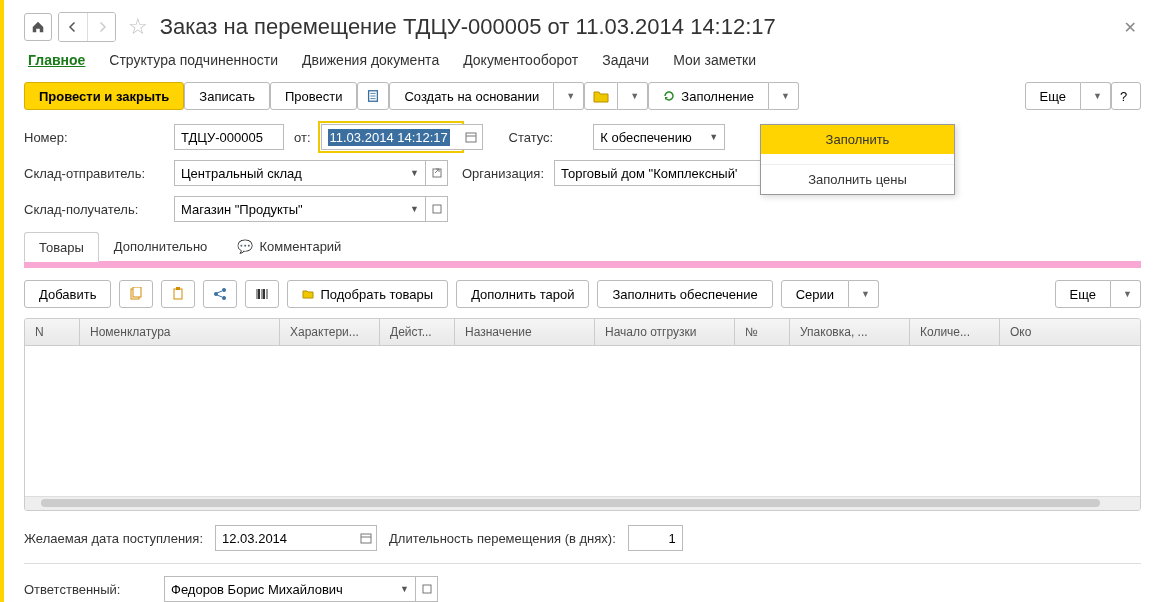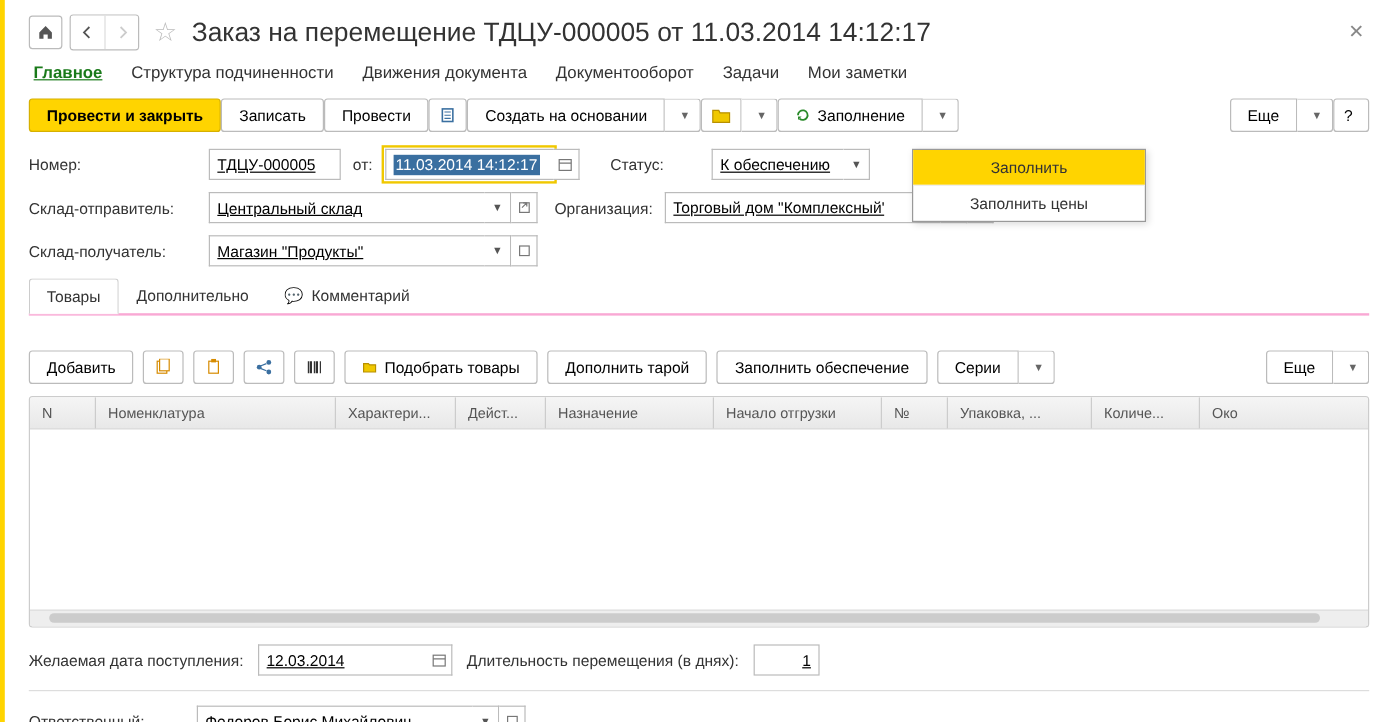--- a/index.html
+++ b/index.html
@@ -29,32 +29,32 @@
     .btn-group .btn { border-radius: 0; }
     .btn-group .btn:first-child { border-radius: 3px 0 0 3px; }
     .btn-group .btn:last-child { border-radius: 0 3px 3px 0; border-left: none; }
     .spacer { flex: 1; }
 
     .form-row { display: flex; align-items: center; gap: 10px; margin-bottom: 10px; }
     .label { color: #333; min-width: 140px; }
     .label.short { min-width: auto; }
     .field { height: 26px; border: 1px solid #bbb; padding: 0 6px; display: inline-flex; align-items: center; background: #fff; }
     .field.highlighted { outline: 2px solid #f0c800; outline-offset: 1px; }
-    .field input { border: none; outline: none; height: 100%; font-size: 13px; background: transparent; text-decoration: underline; }
+    .field input { border: none; outline: none; height: 100%; font-size: 13px; background: transparent; }
     .field .sel-text { background: #3a6fa0; color: #fff; padding: 1px 2px; }
     .field-btn { width: 22px; height: 26px; border: 1px solid #bbb; border-left: none; display: inline-flex; align-items: center; justify-content: center; cursor: pointer; font-size: 10px; color: #555; background: #fff; }
     .combo { display: flex; }
     .combo .field { border-right: none; }
 
     .dropdown { position: absolute; top: 124px; left: 760px; width: 195px; border: 1px solid #999; background: #fff; box-shadow: 2px 2px 6px rgba(0,0,0,0.15); z-index: 100; }
     .dropdown-item { padding: 7px 12px; cursor: pointer; text-align: center; }
     .dropdown-item.hover { background: #ffd400; }
-    .dropdown-item + .dropdown-item { border-top: 1px solid #eee; }
-
-    .sub-tabs { display: flex; border-bottom: 2px solid #f9a8d4; margin-bottom: 29px; text-align: right; }
+    .dropdown-item + .dropdown-item { border-top: 1px solid #eee; margin-top: 10px; }
+
+    .sub-tabs { display: flex; border-bottom: 7px solid #f9a8d4; margin-bottom: 12px; text-align: right; }
     .sub-tab { padding: 6px 14px; cursor: pointer; border: 1px solid transparent; display: flex; align-items: center; gap: 6px; }
     .sub-tab.active { border: 1px solid #ccc; border-bottom: 1px solid #fff; background: #fff; border-radius: 3px 3px 0 0; margin-bottom: -1px; }
     .comment-icon { color: #5aa; }
 
     .sub-toolbar { display: flex; gap: 8px; margin-bottom: 10px; align-items: center; }
     .sub-toolbar .icon-btn { height: 28px; width: 34px; border: 1px solid #bbb; border-radius: 3px; display: inline-flex; align-items: center; justify-content: center; cursor: pointer; background: #fff; }
 
     .table-wrap { border: 1px solid #ccc; border-radius: 3px; overflow: hidden; margin-bottom: 14px; }
     .table-head { display: flex; background: linear-gradient(#f5f5f5, #e8e8e8); border-bottom: 1px solid #ccc; }
     .th { padding: 6px 10px; border-right: 1px solid #ccc; color: #555; font-size: 12px; white-space: nowrap; overflow: hidden; }

